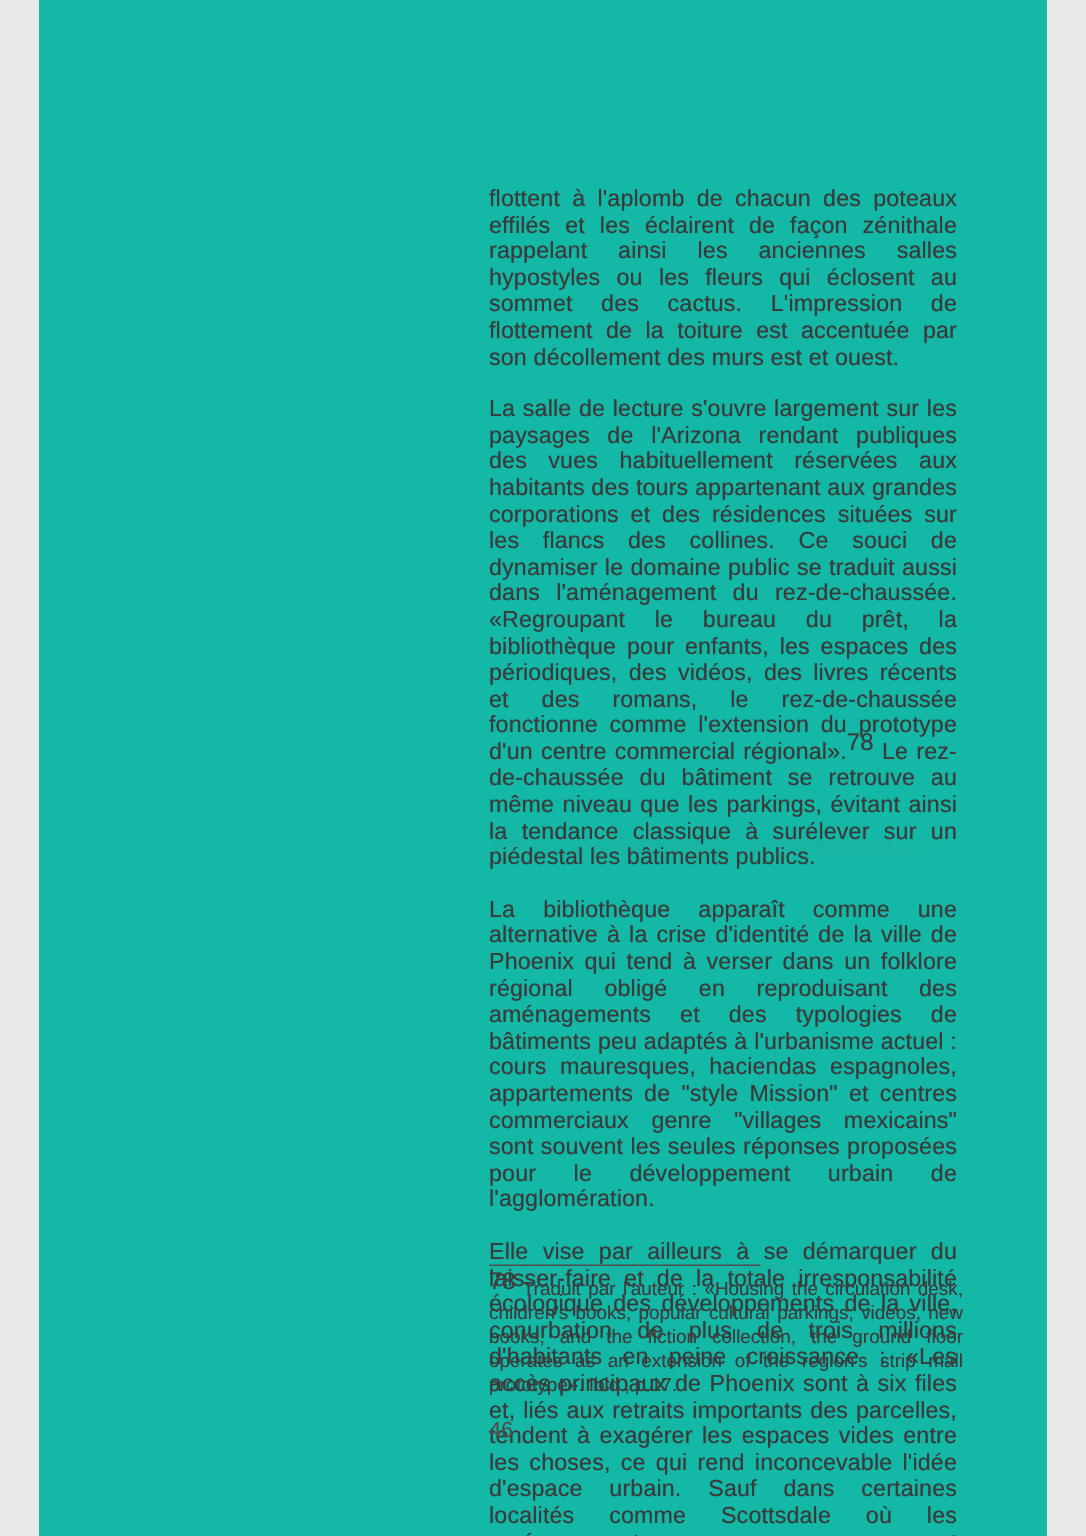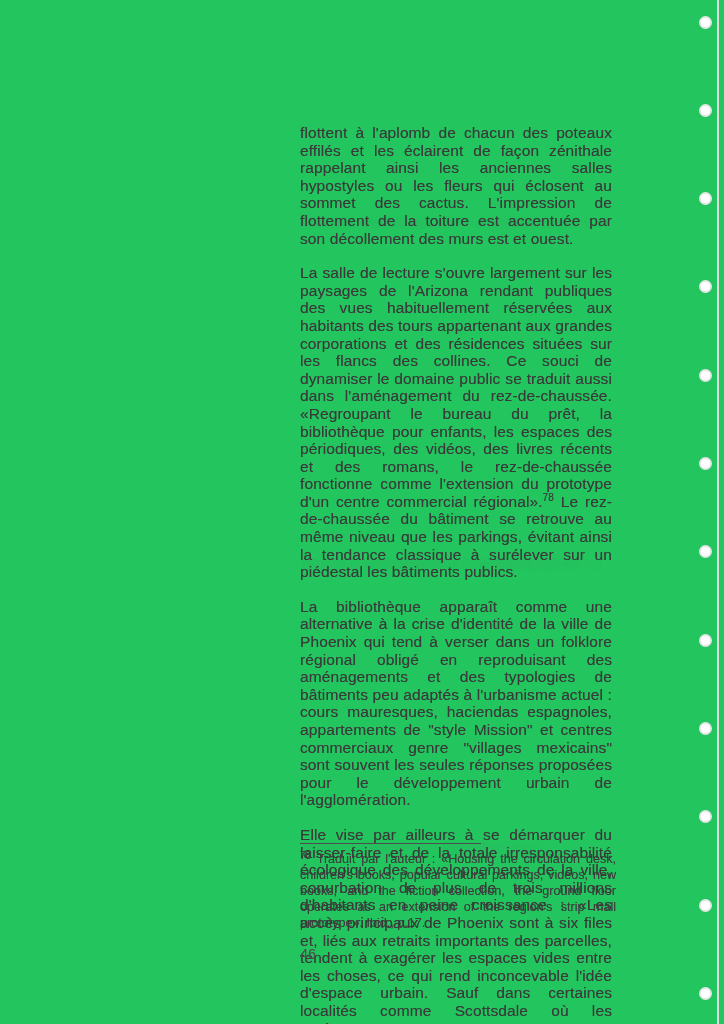--- a/index.html
+++ b/index.html
@@ -3,24 +3,24 @@
 <meta charset="utf-8">
 <style>
   html, body {
     margin: 0;
     padding: 0;
     background: #e9e9e9;
     font-family: "Liberation Sans", sans-serif;
   }
   .scan-page {
     position: relative;
-    width: 724px;
+    width: 672px;
     height: 1024px;
     margin: 0 auto;
-    background: #22c55e;
+    background: #14b8a6;
     overflow: hidden;
   }
   
   .text-block {
     position: absolute;
     left: 300px;
     top: 124px;
     width: 312px;
     color: #3a3a3a;
     font-size: 15.5px;
@@ -28,21 +28,21 @@
     text-align: justify;
     text-justify: inter-word;
     letter-spacing: 0.1px;
     text-shadow: 0 0 0.5px rgba(58,58,58,0.55);
   }
   .text-block p {
     margin: 0 0 17px 0;
   }
   .text-block p:last-child { margin-bottom: 0; }
   sup.fn-ref {
-    font-size: 10px;
+    font-size: 16px;
     line-height: 0;
     vertical-align: 6px;
   }
   
   .footnote-block {
     position: absolute;
     left: 300px;
     top: 843px;
     width: 316px;
     color: #3d3d3d;

